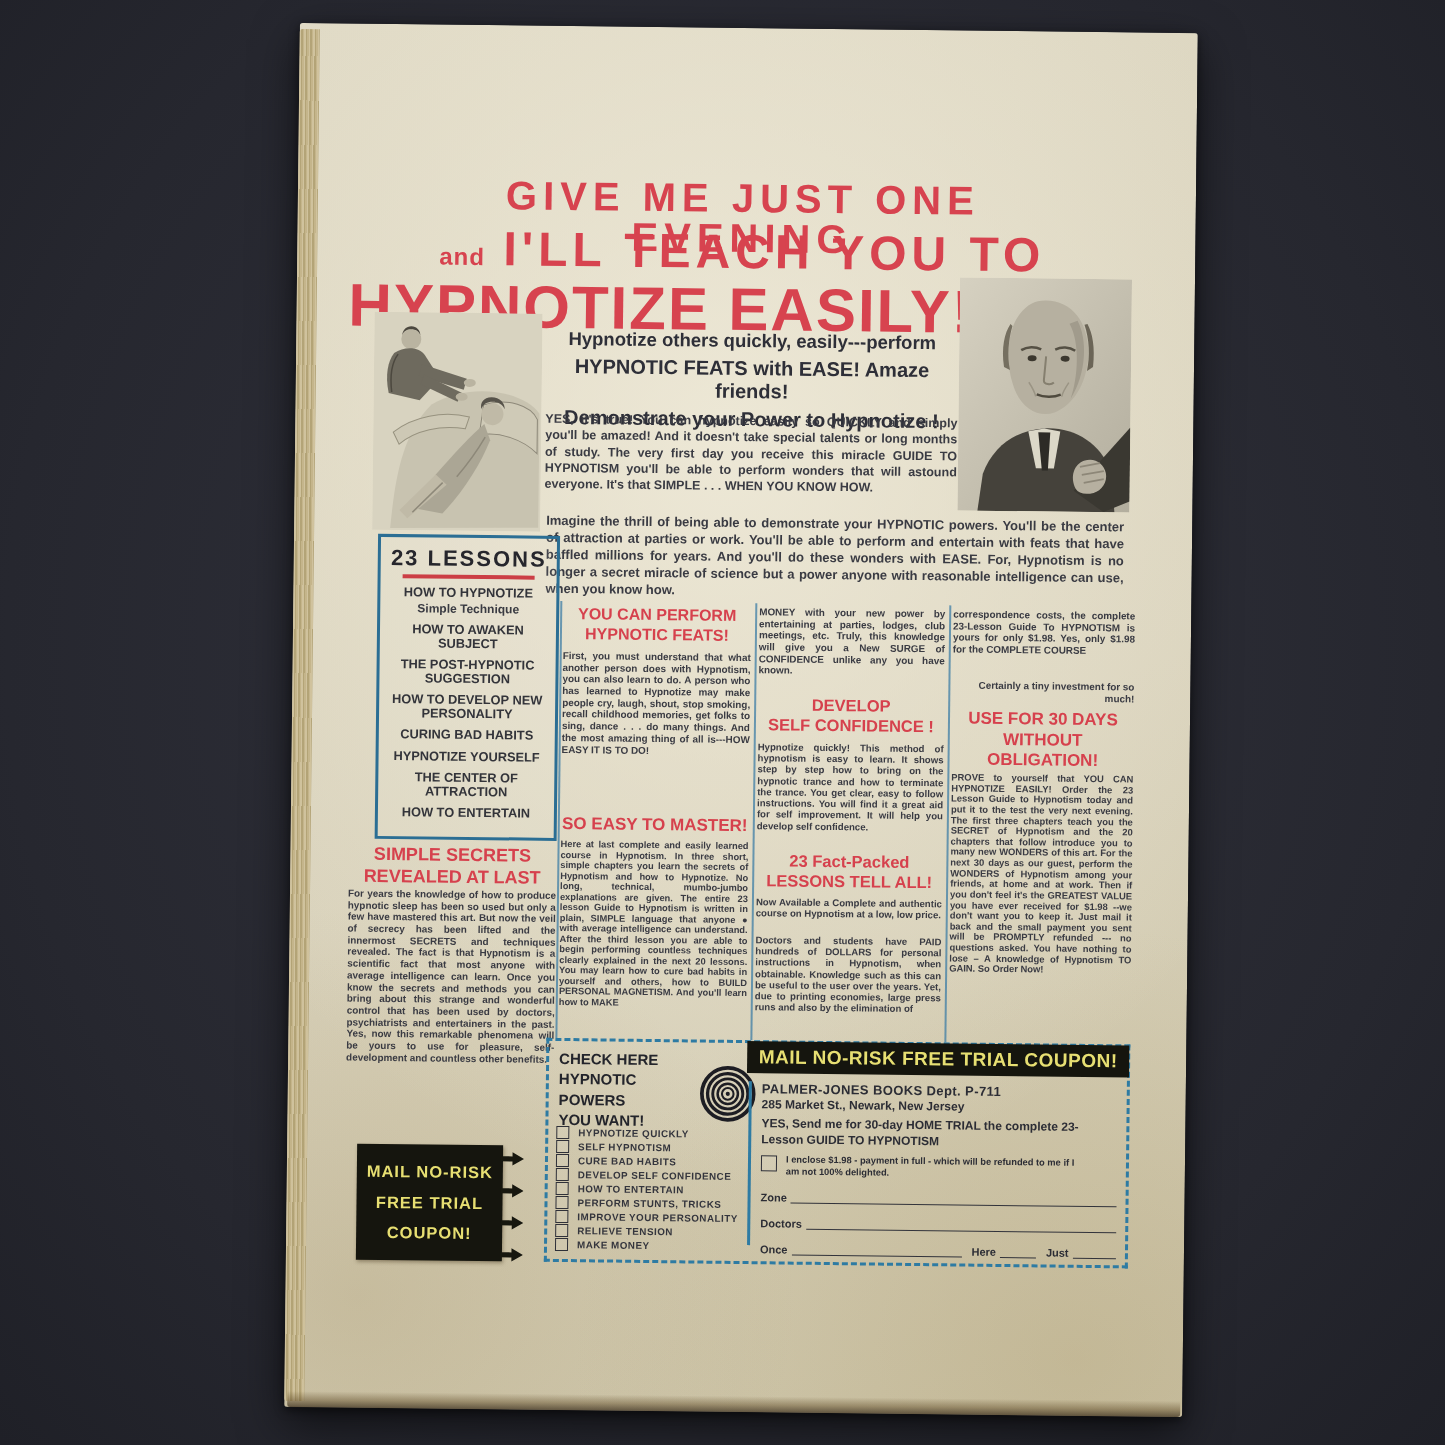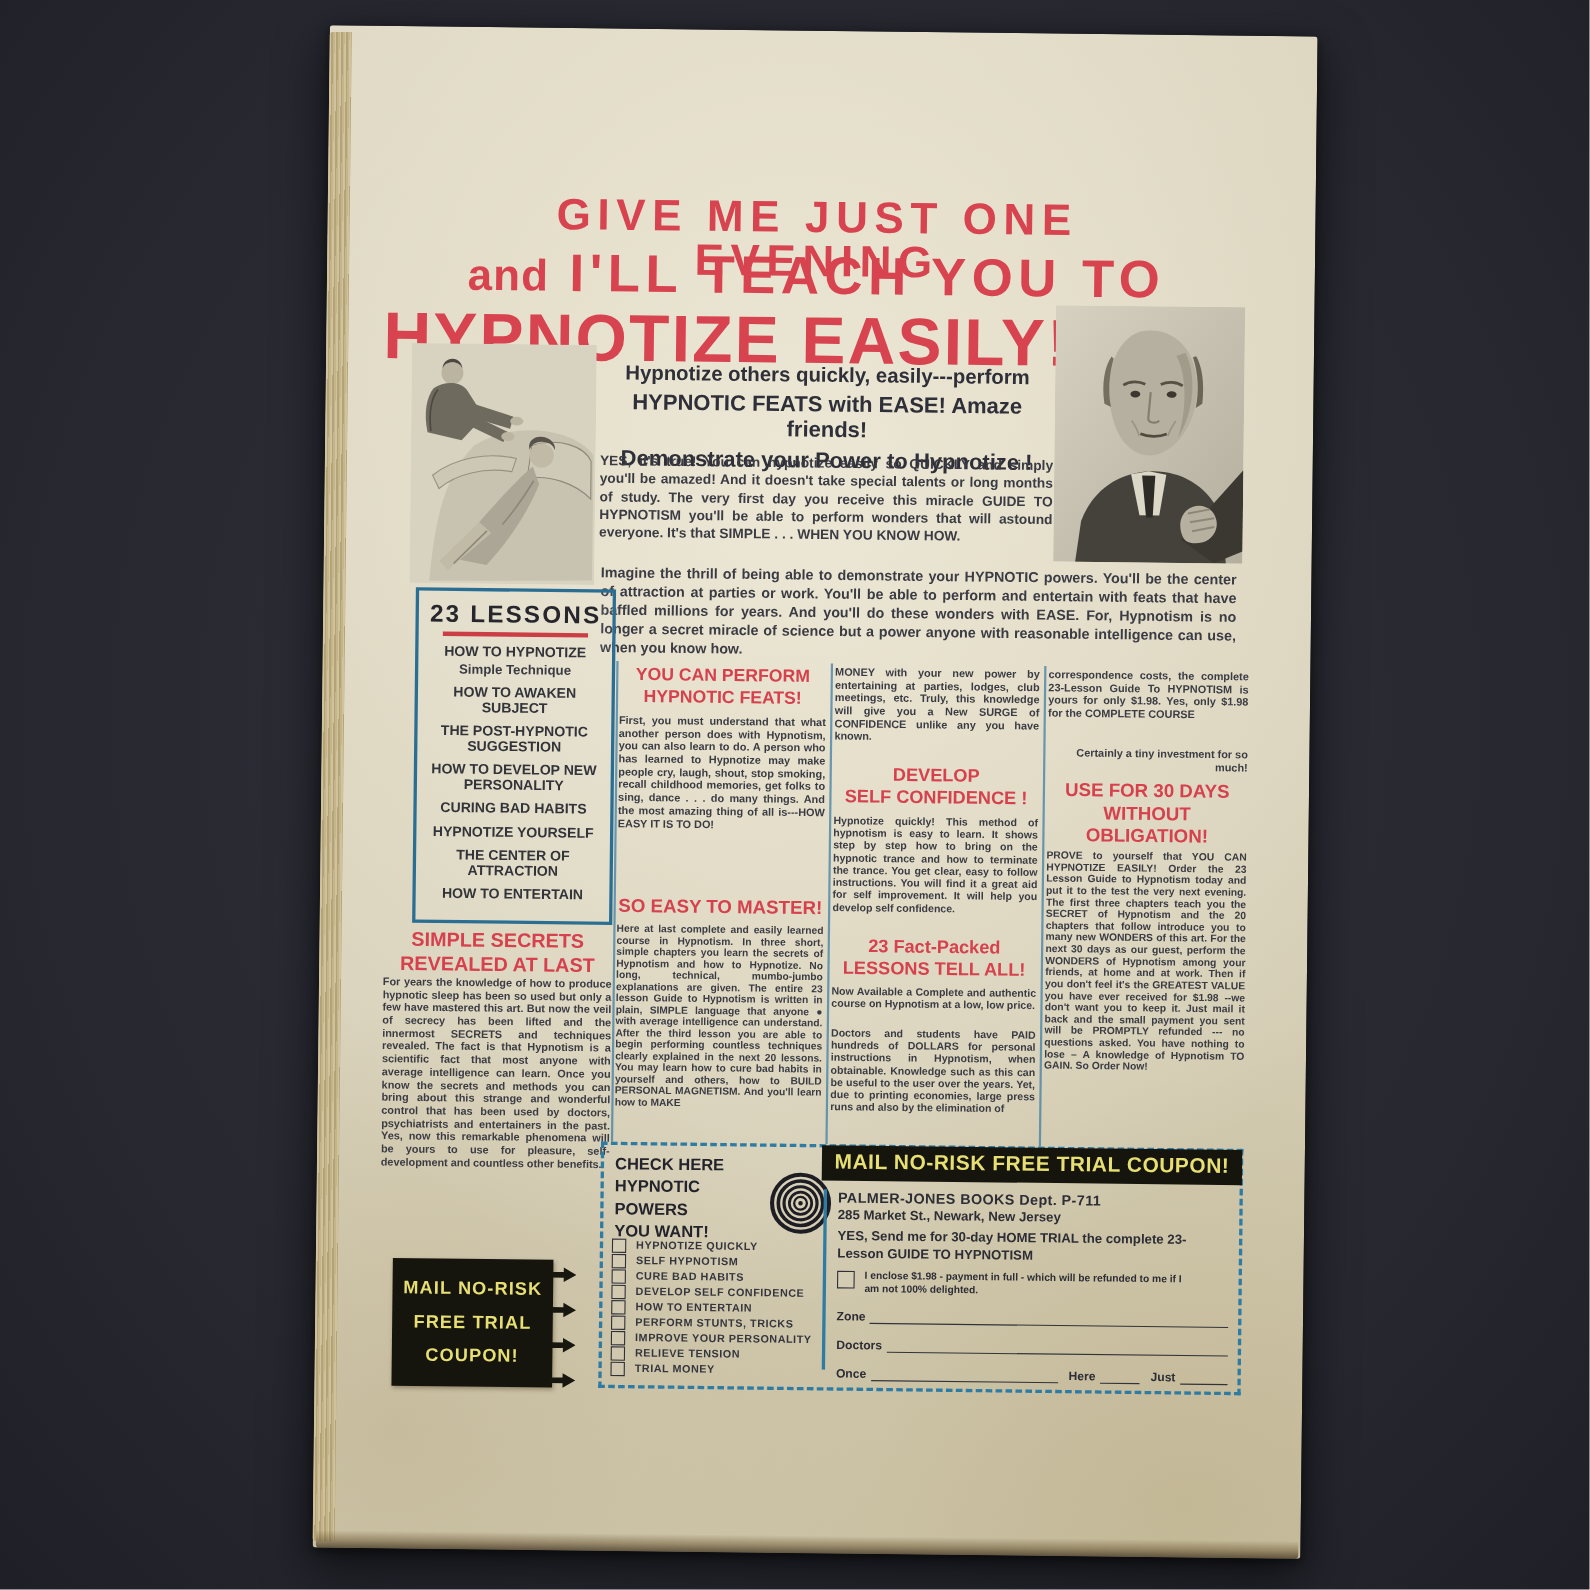--- a/index.html
+++ b/index.html
@@ -28,21 +28,21 @@
     content:"";position:absolute;left:3px;right:2px;bottom:0;height:16px;
     background:linear-gradient(180deg,rgba(120,95,55,0),rgba(95,75,40,.45) 55%,rgba(55,42,24,.7));
     border-radius:0 0 3px 3px;
   }
   .abs{position:absolute;}
   .pre{white-space:pre-line;}
   .jst{text-align:justify;text-align-last:left;}
   .hl{font-weight:bold;color:#d7434f;text-align:center;line-height:1;}
   .hl1{left:90px;top:150px;width:710px;font-size:40px;letter-spacing:6px;}
   .hl2{left:90px;top:200px;width:710px;font-size:48px;letter-spacing:5px;}
-  .hl2 .and{font-size:40px;letter-spacing:1px;margin-top:40px;}
+  .hl2 .and{font-size:24px;letter-spacing:1px;margin-top:40px;}
   .hl3{left:42px;top:252px;width:645px;font-size:60px;letter-spacing:2px;}
   .subhead{left:250px;top:302px;width:412px;text-align:center;color:#2e2f38;font-weight:bold;}
   .sub1{font-size:18.5px;margin-bottom:5px;}
   .sub2{font-size:20px;margin-bottom:5px;}
   .sub3{font-size:20px;}
   .bodytxt{font-weight:bold;color:#3a3b43;}
   .yes-para{left:250px;top:385px;width:412px;font-size:12.5px;line-height:1.3;}
   .imagine-para{left:252px;top:487px;width:578px;font-size:13px;line-height:1.3;}
   .vdiv{position:absolute;width:2px;background:#3d7ea6;opacity:.75;top:575px;height:437px;}
   .vd1{left:267px;} .vd2{left:462px;} .vd3{left:656px;}
@@ -264,21 +264,21 @@
       <div class="chk-row">
           <span class="chk-box"></span>
           <span class="chk-label">IMPROVE YOUR PERSONALITY</span>
         </div>
       <div class="chk-row">
           <span class="chk-box"></span>
           <span class="chk-label">RELIEVE TENSION</span>
         </div>
       <div class="chk-row">
           <span class="chk-box"></span>
-          <span class="chk-label">TRIAL MONEY</span>
+          <span class="chk-label">MAKE MONEY</span>
         </div>
     </div>
     <div class="coupon-vline"></div>
     <div class="form">
       <div class="f-company">PALMER-JONES BOOKS  Dept. P-711</div>
       <div class="f-addr">285 Market St., Newark, New Jersey</div>
       <div class="f-offer">YES, Send me for 30-day HOME TRIAL the complete 23-Lesson GUIDE TO HYPNOTISM</div>
       <div class="f-enc">
         <span class="enc-box"></span>
         <span class="enc-txt">I enclose $1.98 - payment in full  - which  will  be refunded to me if I am not 100% delighted.</span>

